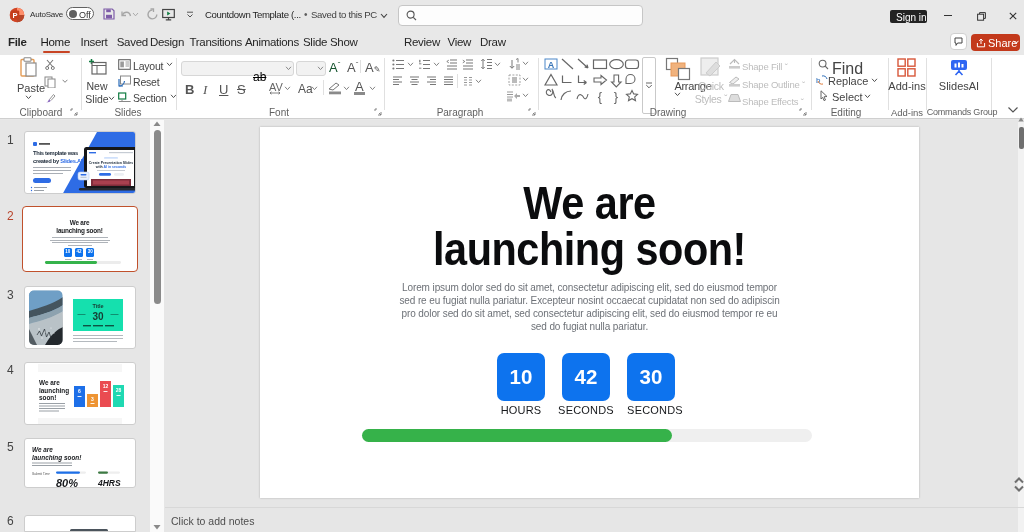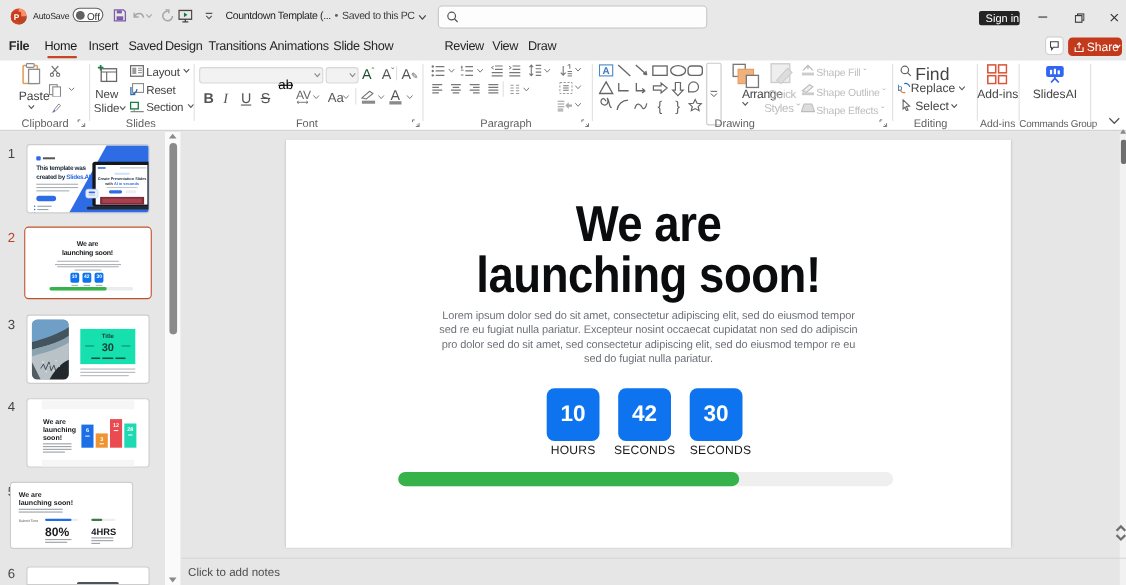--- a/index.html
+++ b/index.html
@@ -573,21 +573,21 @@
     <rect x="65.5" y="40" width="4" height="0.9" fill="#fff"></rect>
     <rect x="75" y="18" width="11" height="26" fill="#ea4b51"></rect>
     <text x="80.5" y="25" font-size="5" font-weight="bold" fill="#fff" text-anchor="middle" font-family="Liberation Sans">12</text>
     <rect x="78.5" y="28" width="4" height="0.9" fill="#fff"></rect>
     <rect x="88" y="22" width="11" height="22" fill="#1fd9b2"></rect>
     <text x="93.5" y="29" font-size="5" font-weight="bold" fill="#fff" text-anchor="middle" font-family="Liberation Sans">28</text>
     <rect x="91.5" y="32" width="4" height="0.9" fill="#fff"></rect>
   </svg>
 </div>
 
-<div class="thumb" style="left:9px;top:438px;width:112px;height:61px;">
+<div class="thumb" style="left:24px;top:438px;width:112px;height:50px;font-style:italic;">
   <svg width="112" height="63" viewBox="0 0 112 63">
     <text x="7" y="13" font-size="6.4" font-weight="bold" fill="#17191c" font-family="Liberation Sans">We are</text>
     <text x="7" y="20.5" font-size="6.4" font-weight="bold" fill="#17191c" font-family="Liberation Sans">launching soon!</text>
     <rect x="7" y="23.5" width="40" height="1" fill="#9aa0a6"></rect>
     <rect x="7" y="26" width="40" height="1" fill="#9aa0a6"></rect>
     <text x="7" y="35.5" font-size="3.2" fill="#555" font-family="Liberation Sans">Submit Time</text>
     <rect x="31" y="32.5" width="30" height="2.2" rx="1.1" fill="#eee"></rect>
     <rect x="31" y="32.5" width="24" height="2.2" rx="1.1" fill="#1d6fe8"></rect>
     <rect x="73" y="32.5" width="22" height="2.2" rx="1.1" fill="#eee"></rect>
     <rect x="73" y="32.5" width="10" height="2.2" rx="1.1" fill="#3d7a43"></rect>

